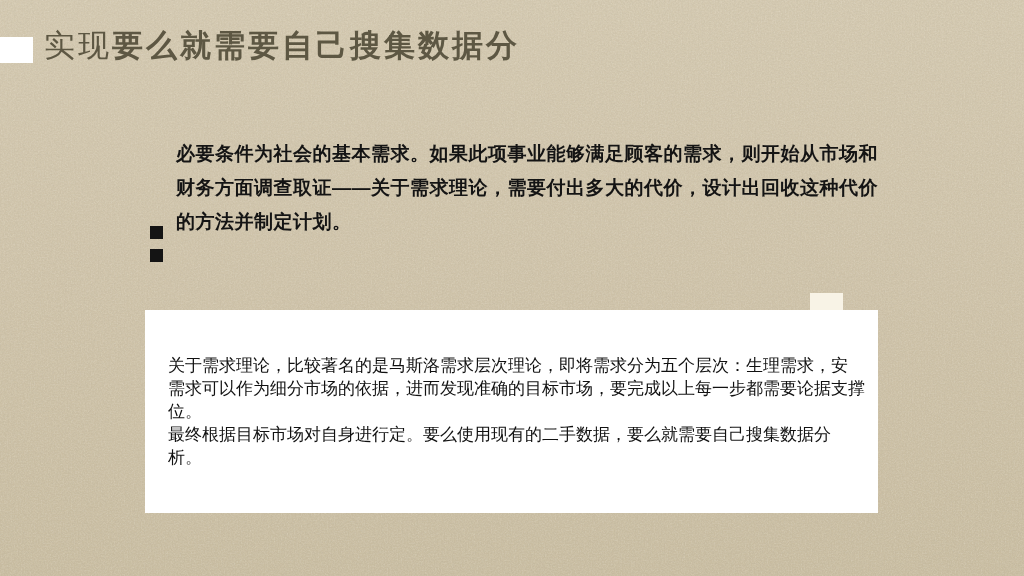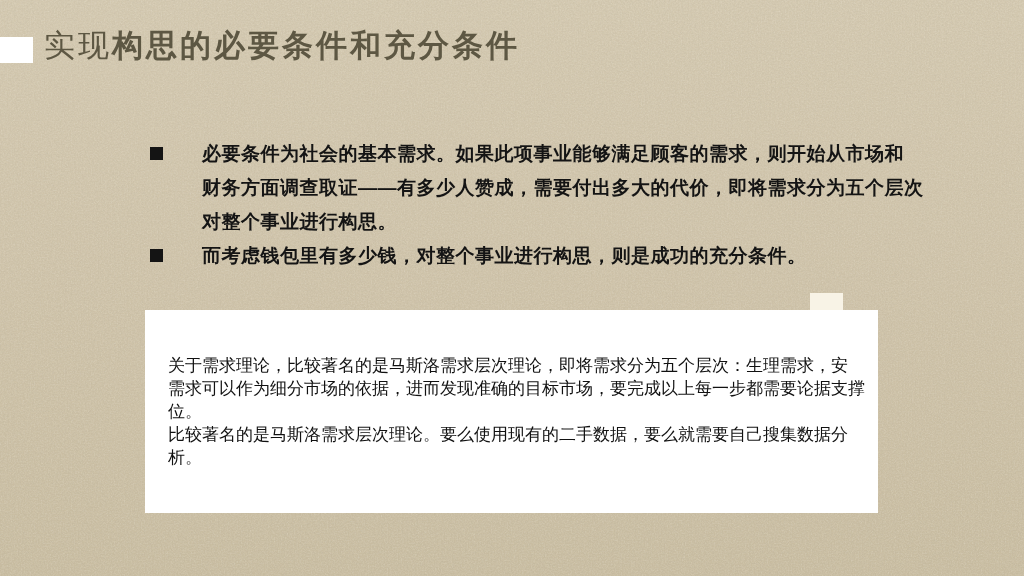--- a/index.html
+++ b/index.html
@@ -41,21 +41,21 @@
   .title .t-strong { font-weight: 700; }
   .bullets {
     position: absolute;
     left: 150px; top: 137px;
     color: #141414;
     font-weight: 700;
     font-size: 19px;
     line-height: 34px;
     letter-spacing: 0.5px;
   }
-  .bullet { display: flex; align-items: flex-start; gap: 26px; }
+  .bullet { display: flex; align-items: flex-end; }
   .bullet .marker {
     flex: none;
     width: 13px; height: 13px;
     margin: 10px 13px 0 0;
     background: #141414;
   }
   .bullet .lines div { white-space: nowrap; }
   .note-tab {
     position: absolute;
     left: 810px; top: 293px;
@@ -92,47 +92,44 @@
         <feTurbulence type="fractalNoise" baseFrequency="0.7" numOctaves="2" seed="11" stitchTiles="stitch" result="m"></feTurbulence>
         <feColorMatrix in="m" type="matrix" values="0 0 0 0 0.95  0 0 0 0 0.92  0 0 0 0 0.84  0.6 0.6 0.6 0 -0.75"></feColorMatrix>
       </filter>
     </defs>
     <rect width="1024" height="576" filter="url(#grainDark)" opacity="0.30"></rect>
     <rect width="1024" height="576" filter="url(#grainLight)" opacity="0.35"></rect>
   </svg>
 
   <div class="title-accent"></div>
 
-  <h1 class="title"><span class="t-light">实现</span><span class="t-strong">构思的必要条件和充分条件</span></h1>
+  <h1 class="title"><span class="t-light">实现</span><span class="t-strong">要么就需要自己搜集数据分</span></h1>
 
   <div class="bullets">
 
     <div class="bullet">
       <span class="marker"></span>
       <div class="lines">
         <div>必要条件为社会的基本需求。如果此项事业能够满足顾客的需求，则开始从市场和</div>
-        <div>财务方面调查取证——有多少人赞成，需要付出多大的代价，即将需求分为五个层次</div>
-        <div>对整个事业进行构思。</div>
+        <div>财务方面调查取证——关于需求理论，需要付出多大的代价，设计出回收这种代价</div>
+        <div>的方法并制定计划。</div>
       </div>
     </div>
 
     <div class="bullet">
       <span class="marker"></span>
-      <div class="lines">
-        <div>而考虑钱包里有多少钱，对整个事业进行构思，则是成功的充分条件。</div>
-      </div>
     </div>
 
   </div>
 
   <div class="note-tab"></div>
 
   <div class="note-box">
     <div class="note-text">
       <div>关于需求理论，比较著名的是马斯洛需求层次理论，即将需求分为五个层次：生理需求，安</div>
       <div>需求可以作为细分市场的依据，进而发现准确的目标市场，要完成以上每一步都需要论据支撑</div>
       <div>位。</div>
-      <div>比较著名的是马斯洛需求层次理论。要么使用现有的二手数据，要么就需要自己搜集数据分</div>
+      <div>最终根据目标市场对自身进行定。要么使用现有的二手数据，要么就需要自己搜集数据分</div>
       <div>析。</div>
     </div>
   </div>
 
 </div>
 
 </body></html>

